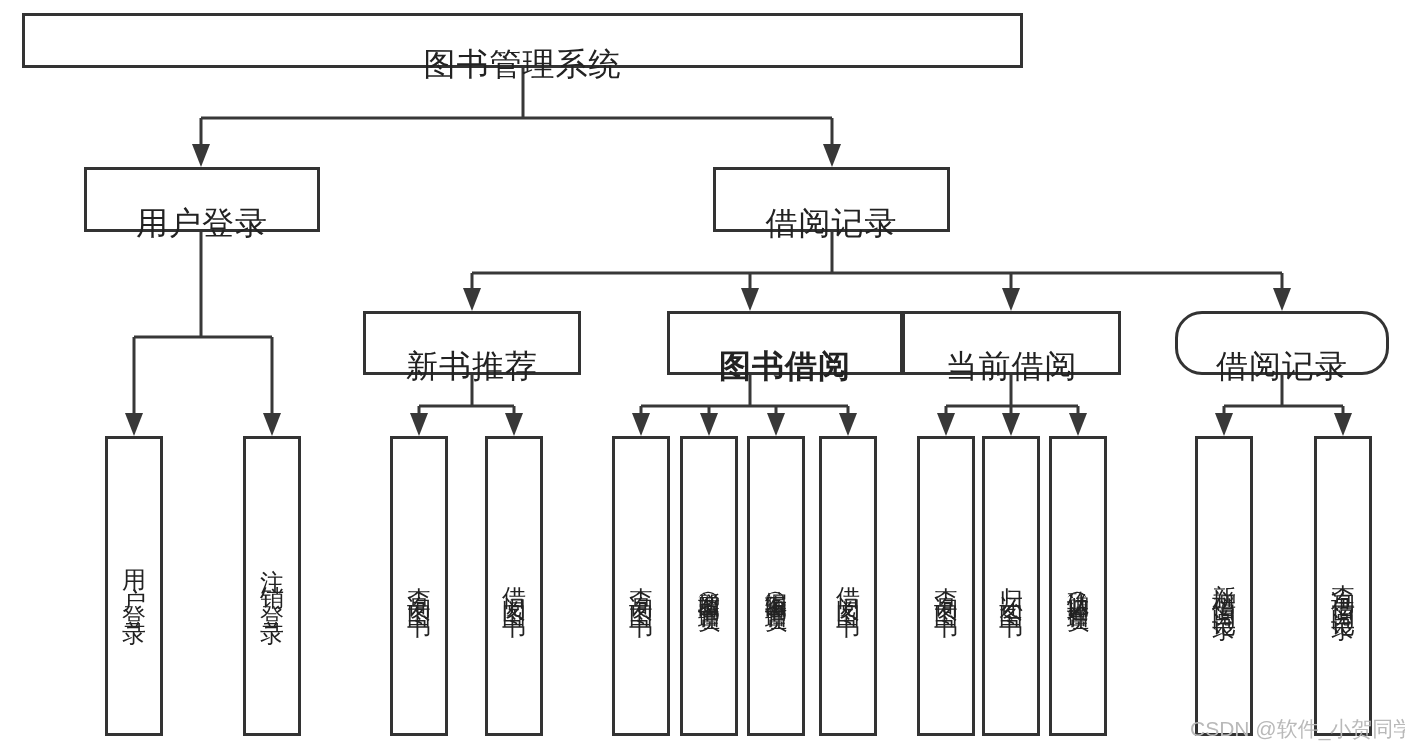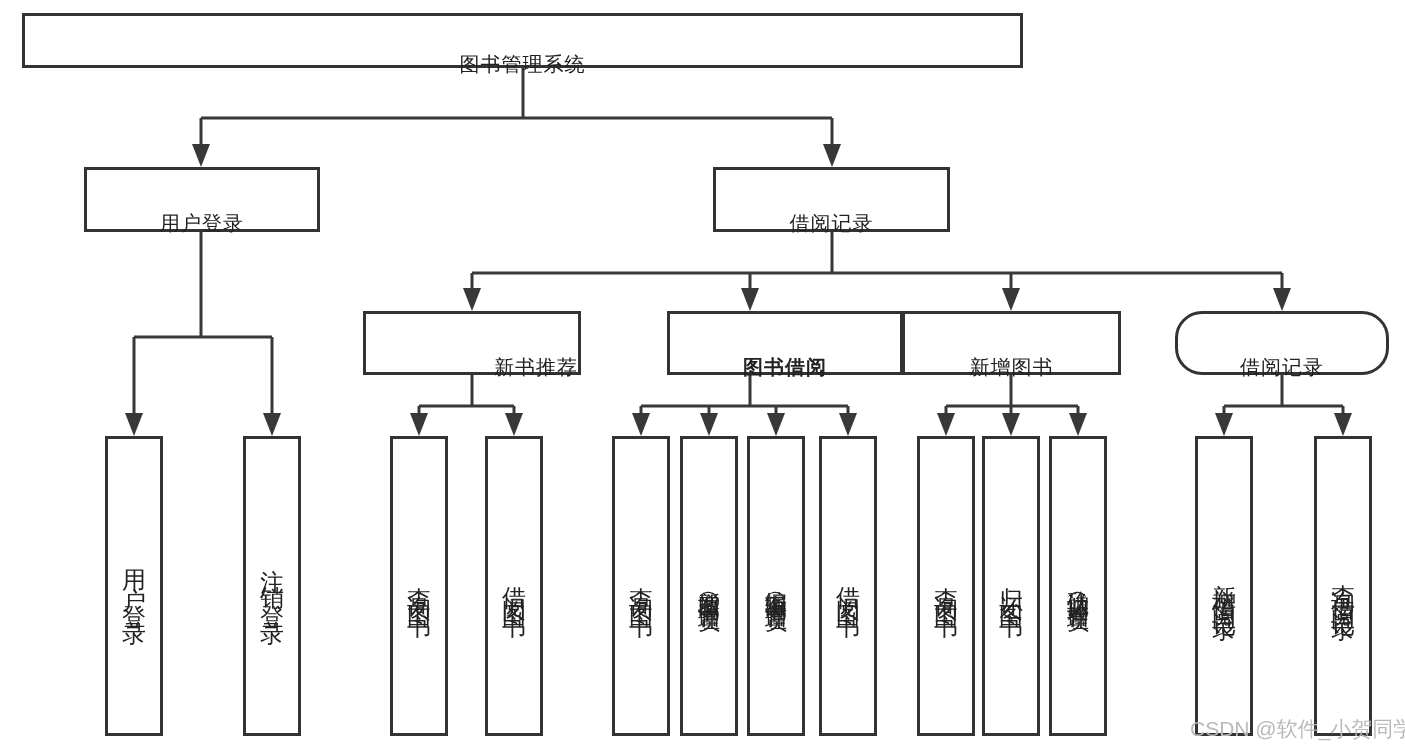--- a/index.html
+++ b/index.html
@@ -5,21 +5,21 @@
   html,body{margin:0;padding:0;background:#fff;}
   .stage{
     position:relative;width:1405px;height:747px;background:#ffffff;
     font-family:"Liberation Sans",sans-serif;overflow:hidden;
   }
   .wires{position:absolute;left:0;top:0;z-index:1;}
   .box{
     position:absolute;box-sizing:border-box;border:3px solid #333333;background:#ffffff;
     display:flex;align-items:center;justify-content:center;color:#222222;z-index:2;
   }
-  .hd{font-size:20px;letter-spacing:1px;margin-top:48px;}
+  .hd{font-size:32px;letter-spacing:1px;margin-top:48px;}
   .root{left:22px;top:13px;width:1001px;height:55px;}
   .lvl2{top:167px;height:65px;}
   .lvl3{top:311px;height:64px;}
   .leaf{top:436px;width:58px;height:300px;}
   .vtext{writing-mode:vertical-rl;text-orientation:mixed;font-size:24px;line-height:1;}
   .ls-a{letter-spacing:18px;}
   .ls-4{letter-spacing:9px;}
   .ls-6{letter-spacing:7px;}
   .ls-9{letter-spacing:3px;font-size:22px;}
   .watermark{
@@ -94,28 +94,28 @@
     <span class="hd">图书管理系统</span>
   </div>
 
   <div class="box lvl2" style="left:84px;width:236px;">
     <span class="hd">用户登录</span>
   </div>
   <div class="box lvl2" style="left:713px;width:237px;">
     <span class="hd">借阅记录</span>
   </div>
 
-  <div class="box lvl3" style="left:363px;width:218px;justify-content:flex-end;">
+  <div class="box lvl3" style="left:363px;width:218px;">
     <span class="hd">新书推荐</span>
   </div>
   <div class="box lvl3" style="left:667px;width:236px;font-weight:bold;">
     <span class="hd">图书借阅</span>
   </div>
   <div class="box lvl3" style="left:902px;width:219px;">
-    <span class="hd">新增图书</span>
+    <span class="hd">当前借阅</span>
   </div>
   <div class="box lvl3" style="left:1175px;width:214px;border-radius:27px;">
     <span class="hd">借阅记录</span>
   </div>
 
   <div class="box leaf" style="left:105px;">
     <span class="vtext ls-a">用户登录</span>
   </div>
   <div class="box leaf" style="left:243px;">
     <span class="vtext ls-a">注销登录</span>

